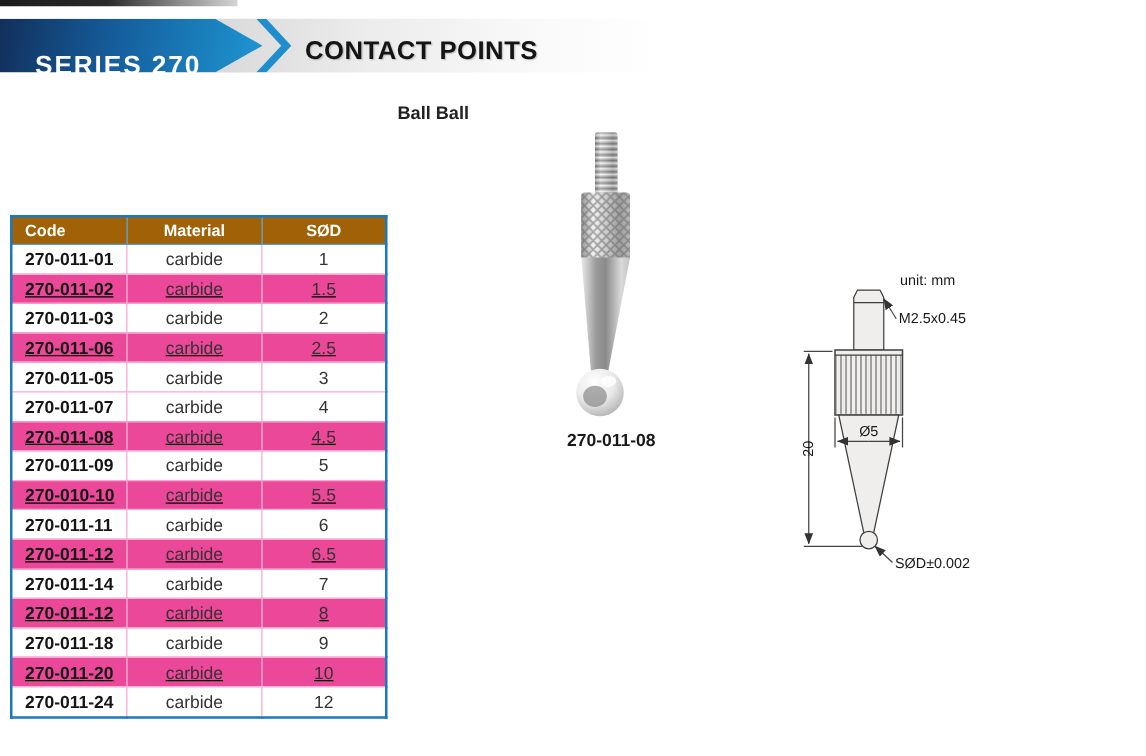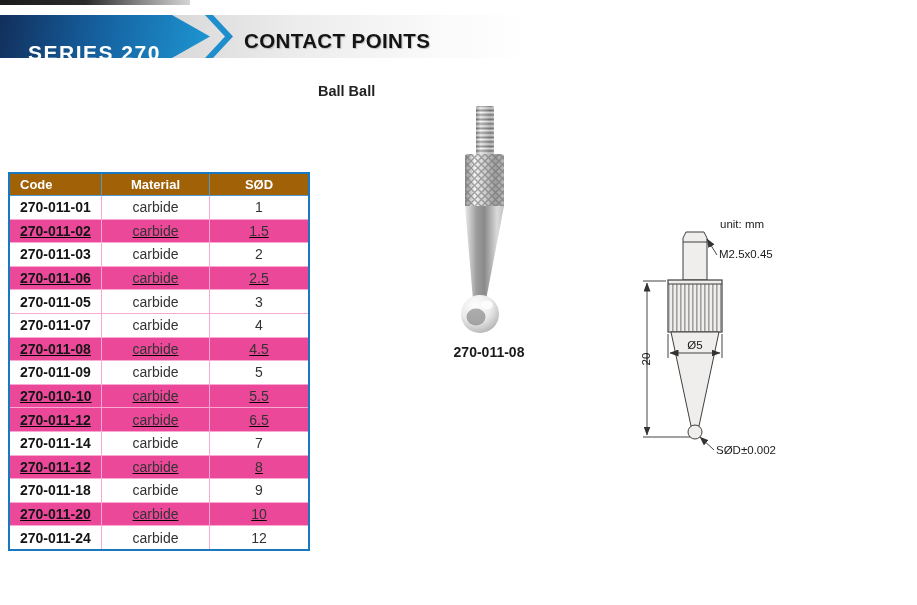--- a/index.html
+++ b/index.html
@@ -107,20 +107,25 @@
       </tr>
       <tr>
         <td class="code-cell">270-011-09</td>
         <td class="material-cell">carbide</td>
         <td class="sod-cell">5</td>
       </tr>
       <tr class="alt">
         <td class="code-cell">270-010-10</td>
         <td class="material-cell">carbide</td>
         <td class="sod-cell">5.5</td>
+      </tr>
+      <tr>
+        <td class="code-cell">270-011-11</td>
+        <td class="material-cell">carbide</td>
+        <td class="sod-cell">6</td>
       </tr>
       <tr class="alt">
         <td class="code-cell">270-011-12</td>
         <td class="material-cell">carbide</td>
         <td class="sod-cell">6.5</td>
       </tr>
       <tr>
         <td class="code-cell">270-011-14</td>
         <td class="material-cell">carbide</td>
         <td class="sod-cell">7</td>

